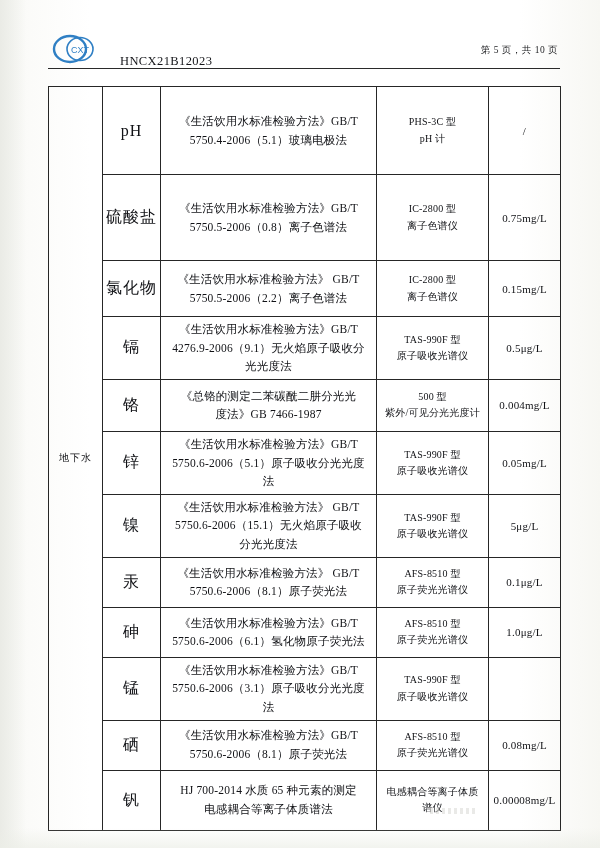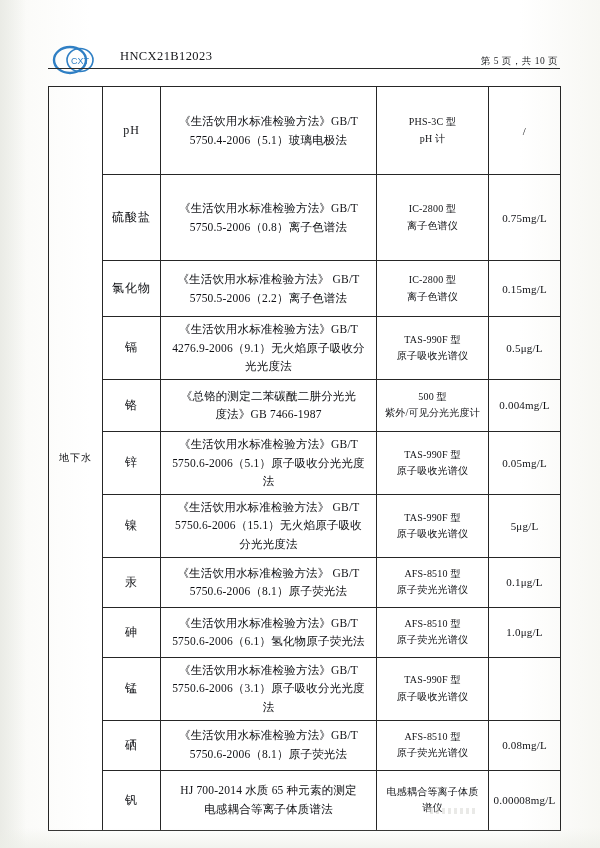--- a/index.html
+++ b/index.html
@@ -26,34 +26,33 @@
     left: 0; top: 0; right: 0; bottom: 0;
   }
 
   
   .header {
     position: absolute;
     left: 44px;
     top: 30px;
     width: 520px;
     height: 42px;
-    margin-top: 11px;
   }
   .logo {
     position: absolute;
     left: 6px;
     top: 2px;
     width: 56px;
     height: 34px;
   }
   .logo svg { display:block; }
   .doc-code {
     position: absolute;
     left: 76px;
-    top: 8px;
+    top: 24px;
     font-family: "Liberation Serif", serif;
     font-size: 12.5px;
     letter-spacing: 0.4px;
     color: #15161a;
   }
   .page-num {
     position: absolute;
     right: 6px;
     top: 14px;
     font-size: 9.5px;
@@ -94,21 +93,21 @@
   .col-method { width: 216px; }
   .col-instr { width: 112px; }
   .col-limit { width: 72px; }
 
   td.cat {
     font-size: 10px;
     letter-spacing: 1px;
     font-family: "Liberation Serif", serif;
   }
   td.item {
-    font-size: 12px;
+    font-size: 16px;
     letter-spacing: 1px;
     margin-left: 39px;
   }
   td.method {
     font-size: 11.5px;
     line-height: 1.62;
     letter-spacing: 0.2px;
     padding: 4px 6px;
   }
   td.instr {

